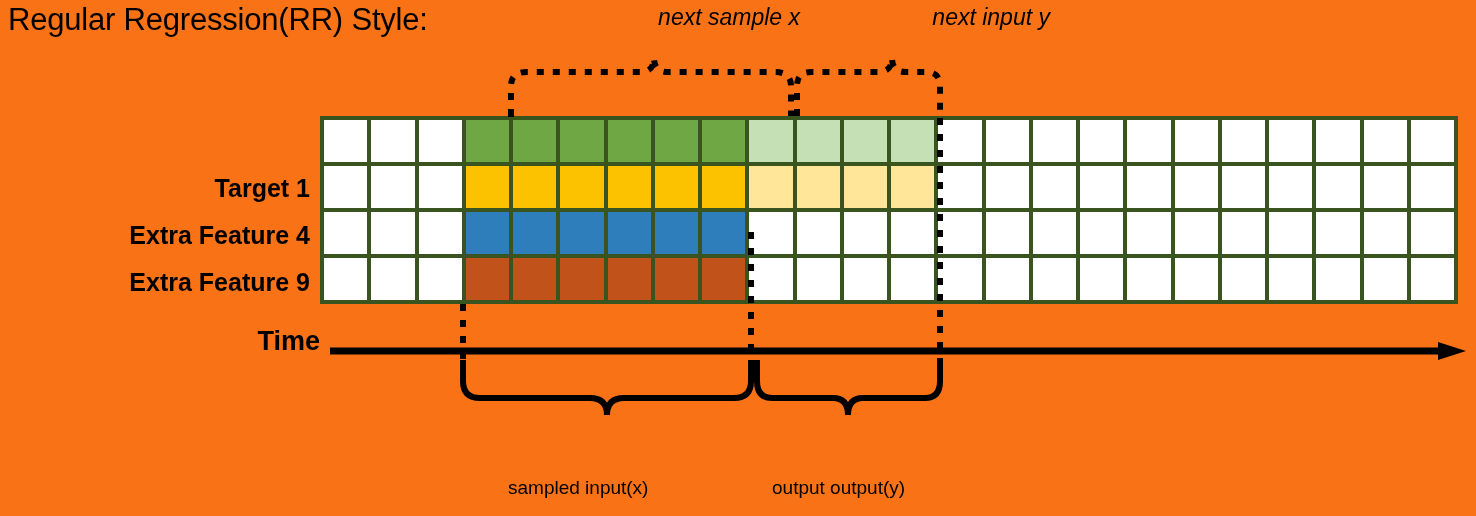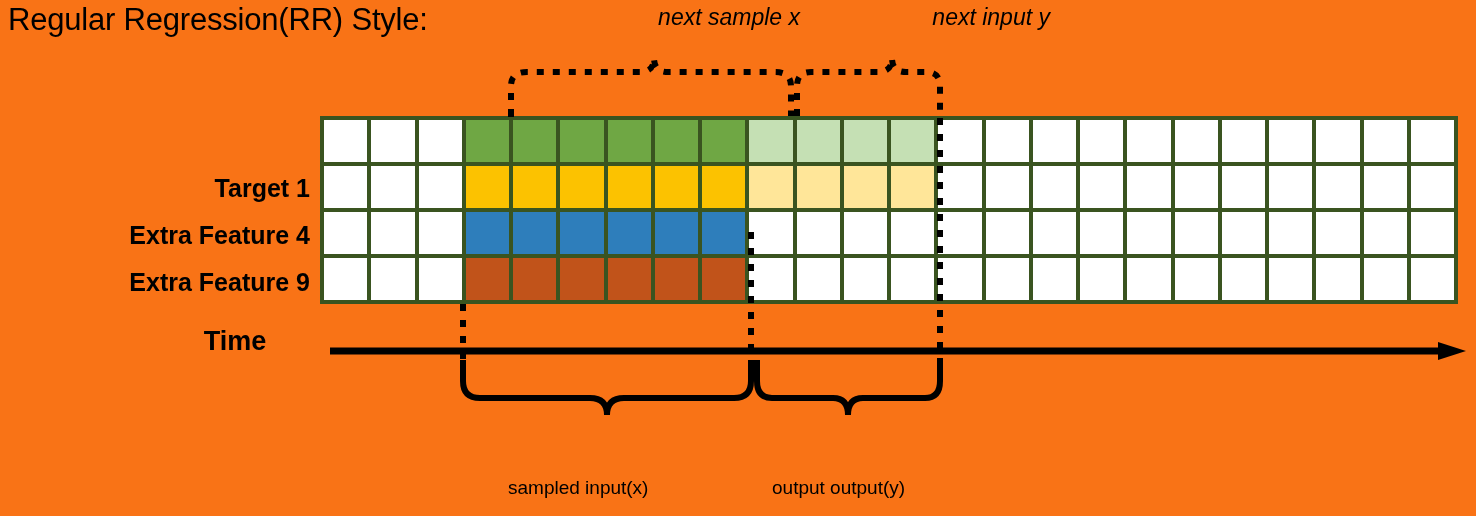--- a/index.html
+++ b/index.html
@@ -87,21 +87,21 @@
   .cell.lightgold   { background: #FFE699; }
   .cell.blue        { background: #2E7EBB; }
   .cell.orange      { background: #C1531A; }
 
   
   #time-label {
     position: absolute;
     left: 150px;
     top: 326px;
     width: 170px;
-    text-align: center;
+    text-align: right;
     font-size: 27px;
     font-weight: bold;
     color: #000000;
   }
   #time-axis {
     position: absolute;
     left: 330px;
     top: 340px;
     width: 1136px;
     height: 22px;

